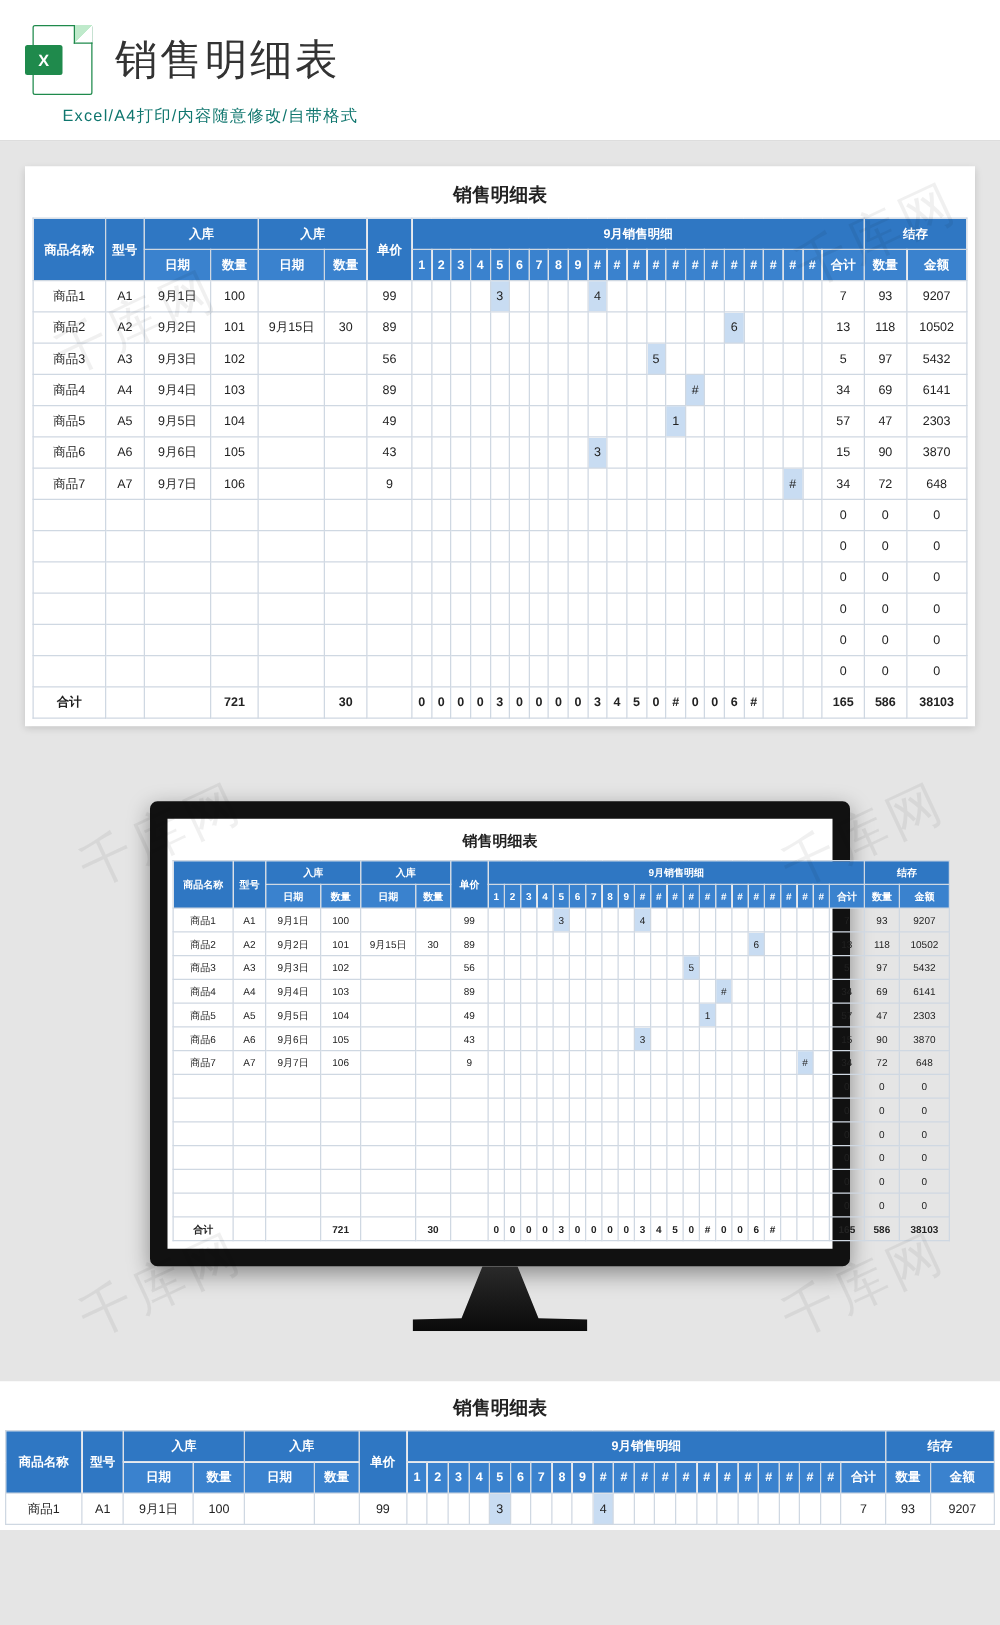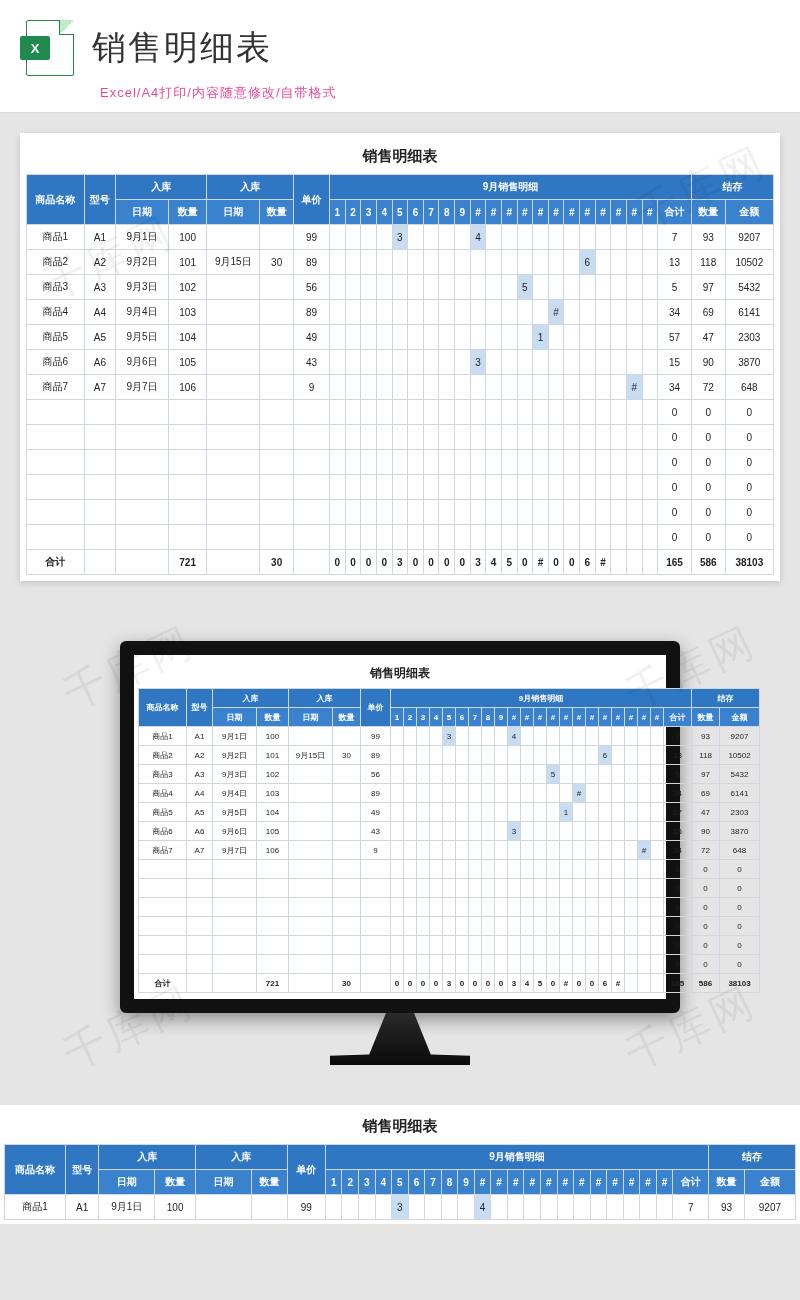--- a/index.html
+++ b/index.html
@@ -4,21 +4,21 @@
 <style>
 html,body{margin:0;padding:0;background:#e5e5e5;font-family:"Microsoft YaHei",Arial,sans-serif;font-size:12px;color:#222}
 .page{width:800px;margin:0 auto;position:relative}
 .hero{background:#fff;padding:18px 20px 10px;border-bottom:1px solid #ddd}
 .hero-row{display:flex;align-items:center}
 .excel-icon{width:56px;height:60px;position:relative;margin-right:16px}
 .excel-icon .sheet{position:absolute;left:6px;top:2px;right:2px;bottom:2px;background:#fff;border:1px solid #1f8a4c;border-radius:2px}
 .excel-icon .fold{position:absolute;right:2px;top:2px;width:14px;height:14px;background:linear-gradient(135deg,#bfeacb 50%,#fff 50%);border-left:1px solid #1f8a4c;border-bottom:1px solid #1f8a4c}
 .excel-icon .badge{position:absolute;left:0;top:18px;width:30px;height:24px;background:#1f8a4c;color:#fff;font-weight:bold;font-size:13px;display:flex;align-items:center;justify-content:center;border-radius:2px}
 .hero-title{font-size:34px;font-weight:400;letter-spacing:2px;color:#333}
-.hero-sub{color:#ec4899;font-size:13px;margin-top:6px;margin-left:80px;letter-spacing:1px}
+.hero-sub{color:#0f766e;font-size:13px;margin-top:6px;margin-left:30px;letter-spacing:1px}
 .preview{background:#e5e5e5;padding:20px 20px 30px}
 .card{background:#fff;box-shadow:0 2px 6px rgba(0,0,0,.15);padding:8px 6px 6px}
 .tbl-title{text-align:center;font-weight:bold;font-size:15px;padding:6px 0 8px}
 table.sheet{border-collapse:collapse;width:100%;table-layout:fixed;font-size:10px}
 table.sheet th,table.sheet td{border:1px solid #cfd8e2;text-align:center;padding:3px 2px;height:18px;overflow:hidden;white-space:nowrap}
 table.sheet th{background:#2f77c3;color:#fff;font-weight:bold}
 table.sheet th.sub{background:#3a82ce}
 table.sheet td.hi{background:#c8dcf2}
 .col-name{width:48px}.col-model{width:26px}.col-date{width:44px}.col-qty{width:32px}
 .col-date2{width:44px}.col-qty2{width:28px}.col-price{width:30px}

